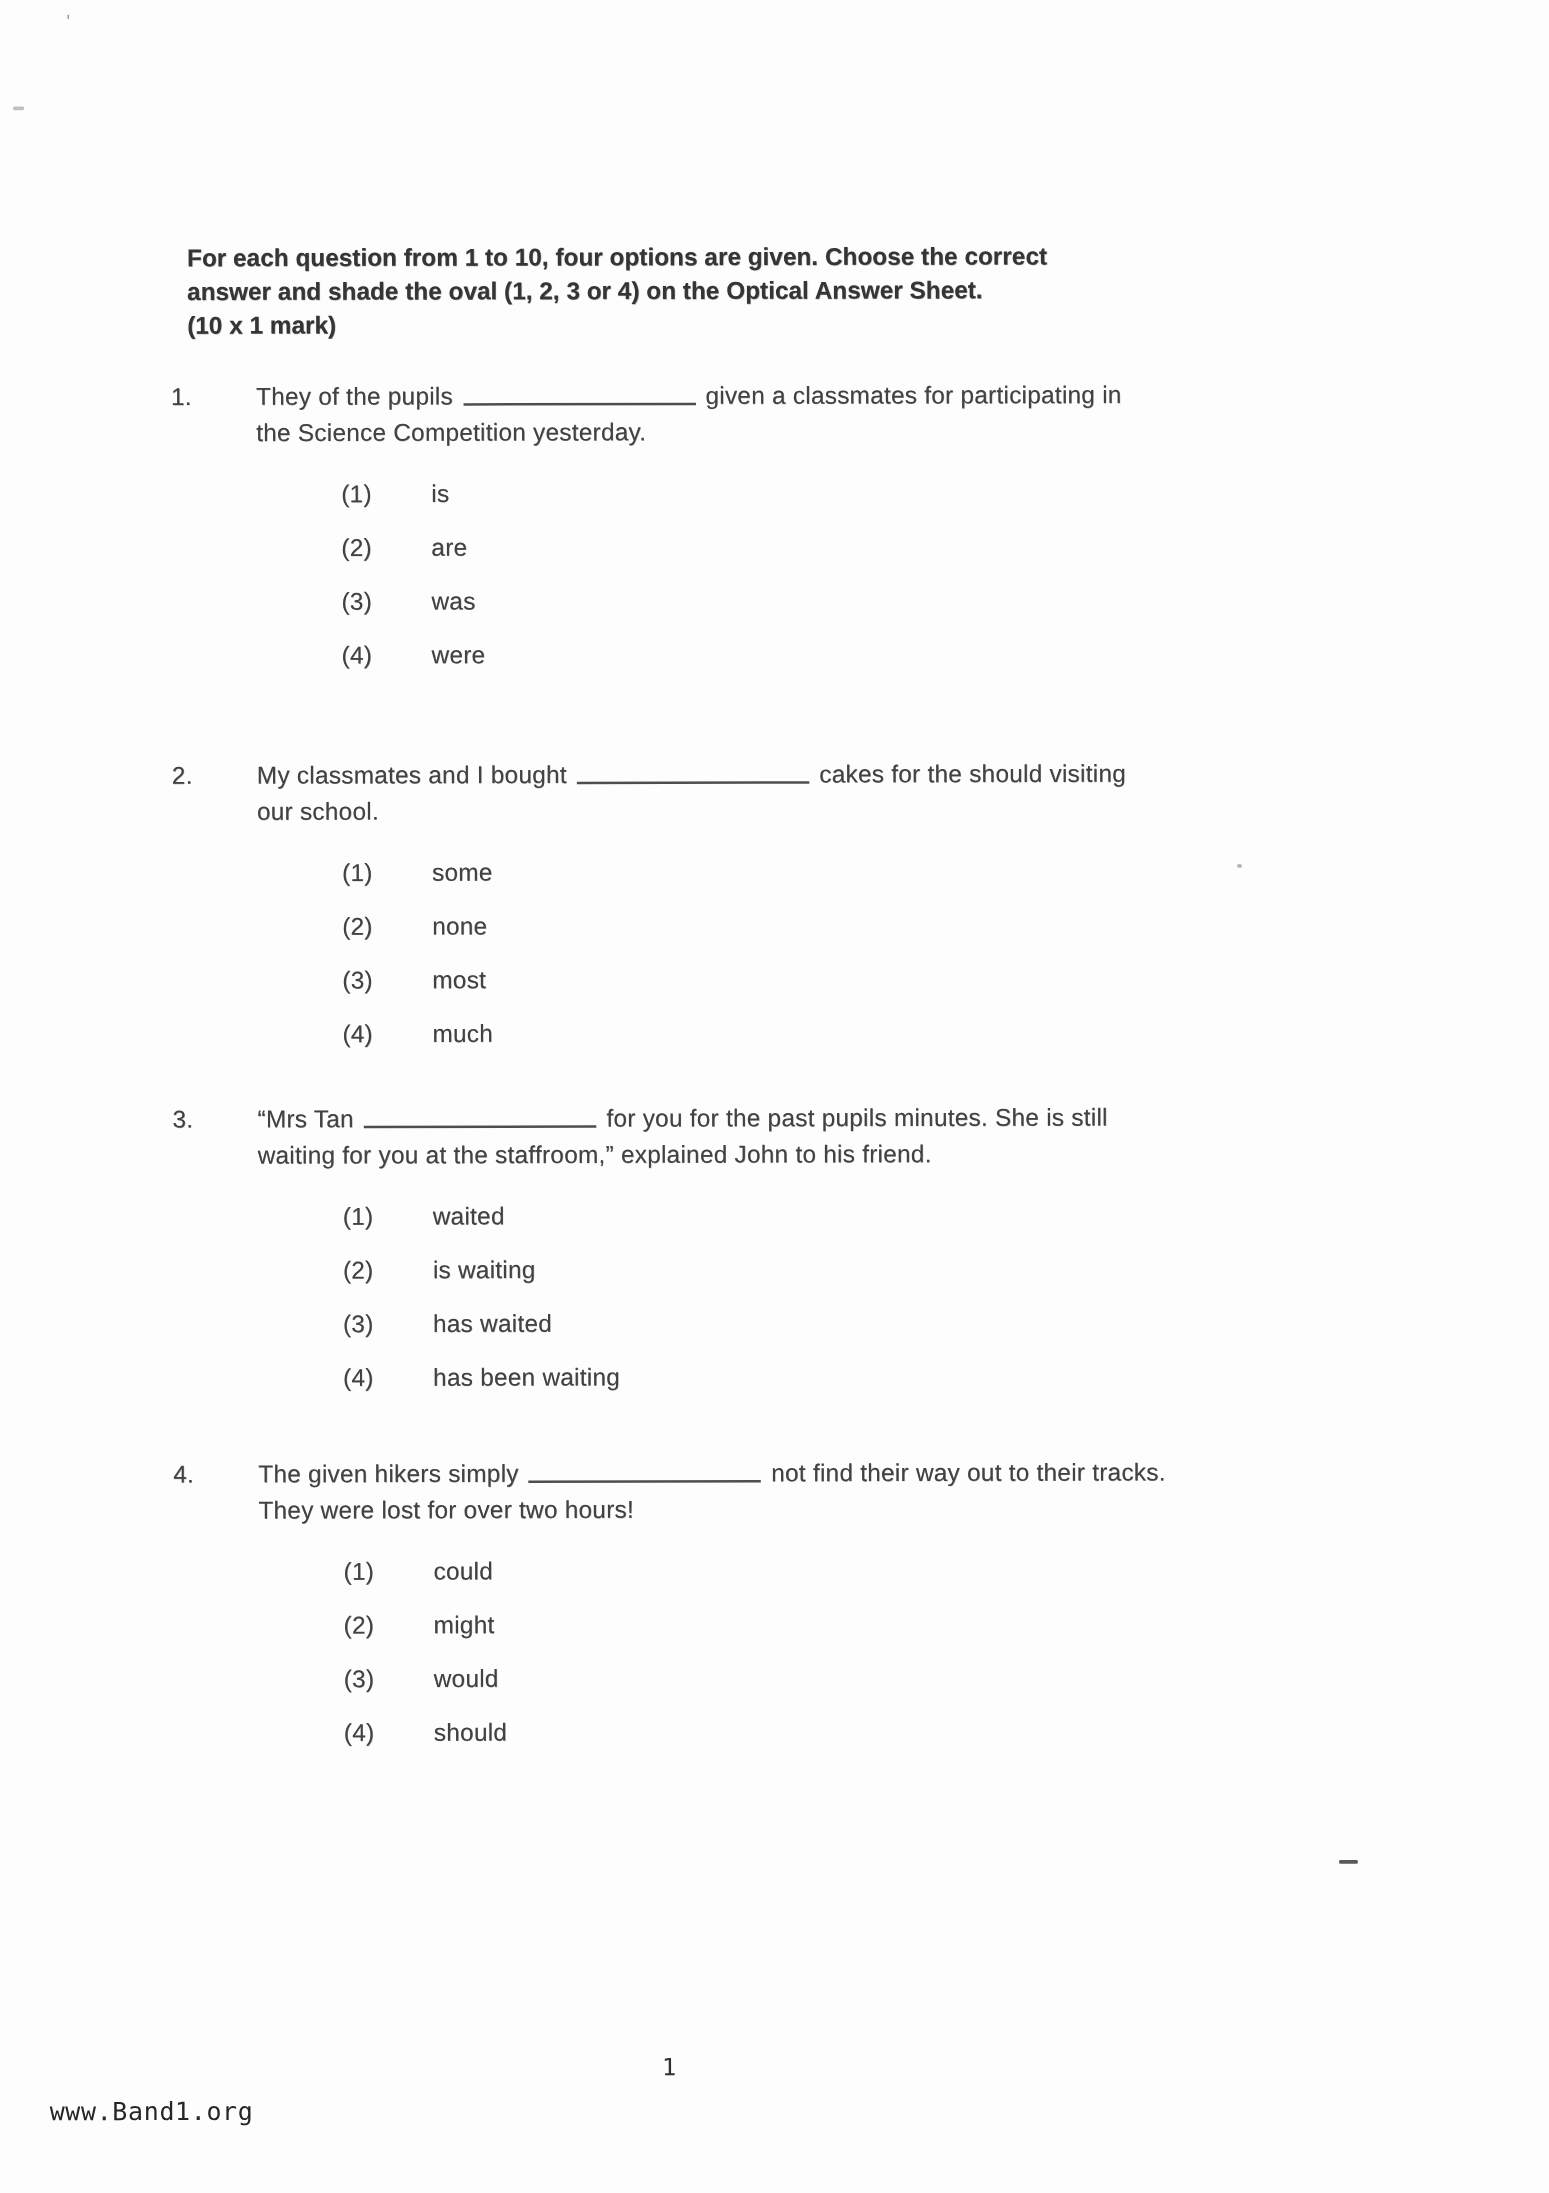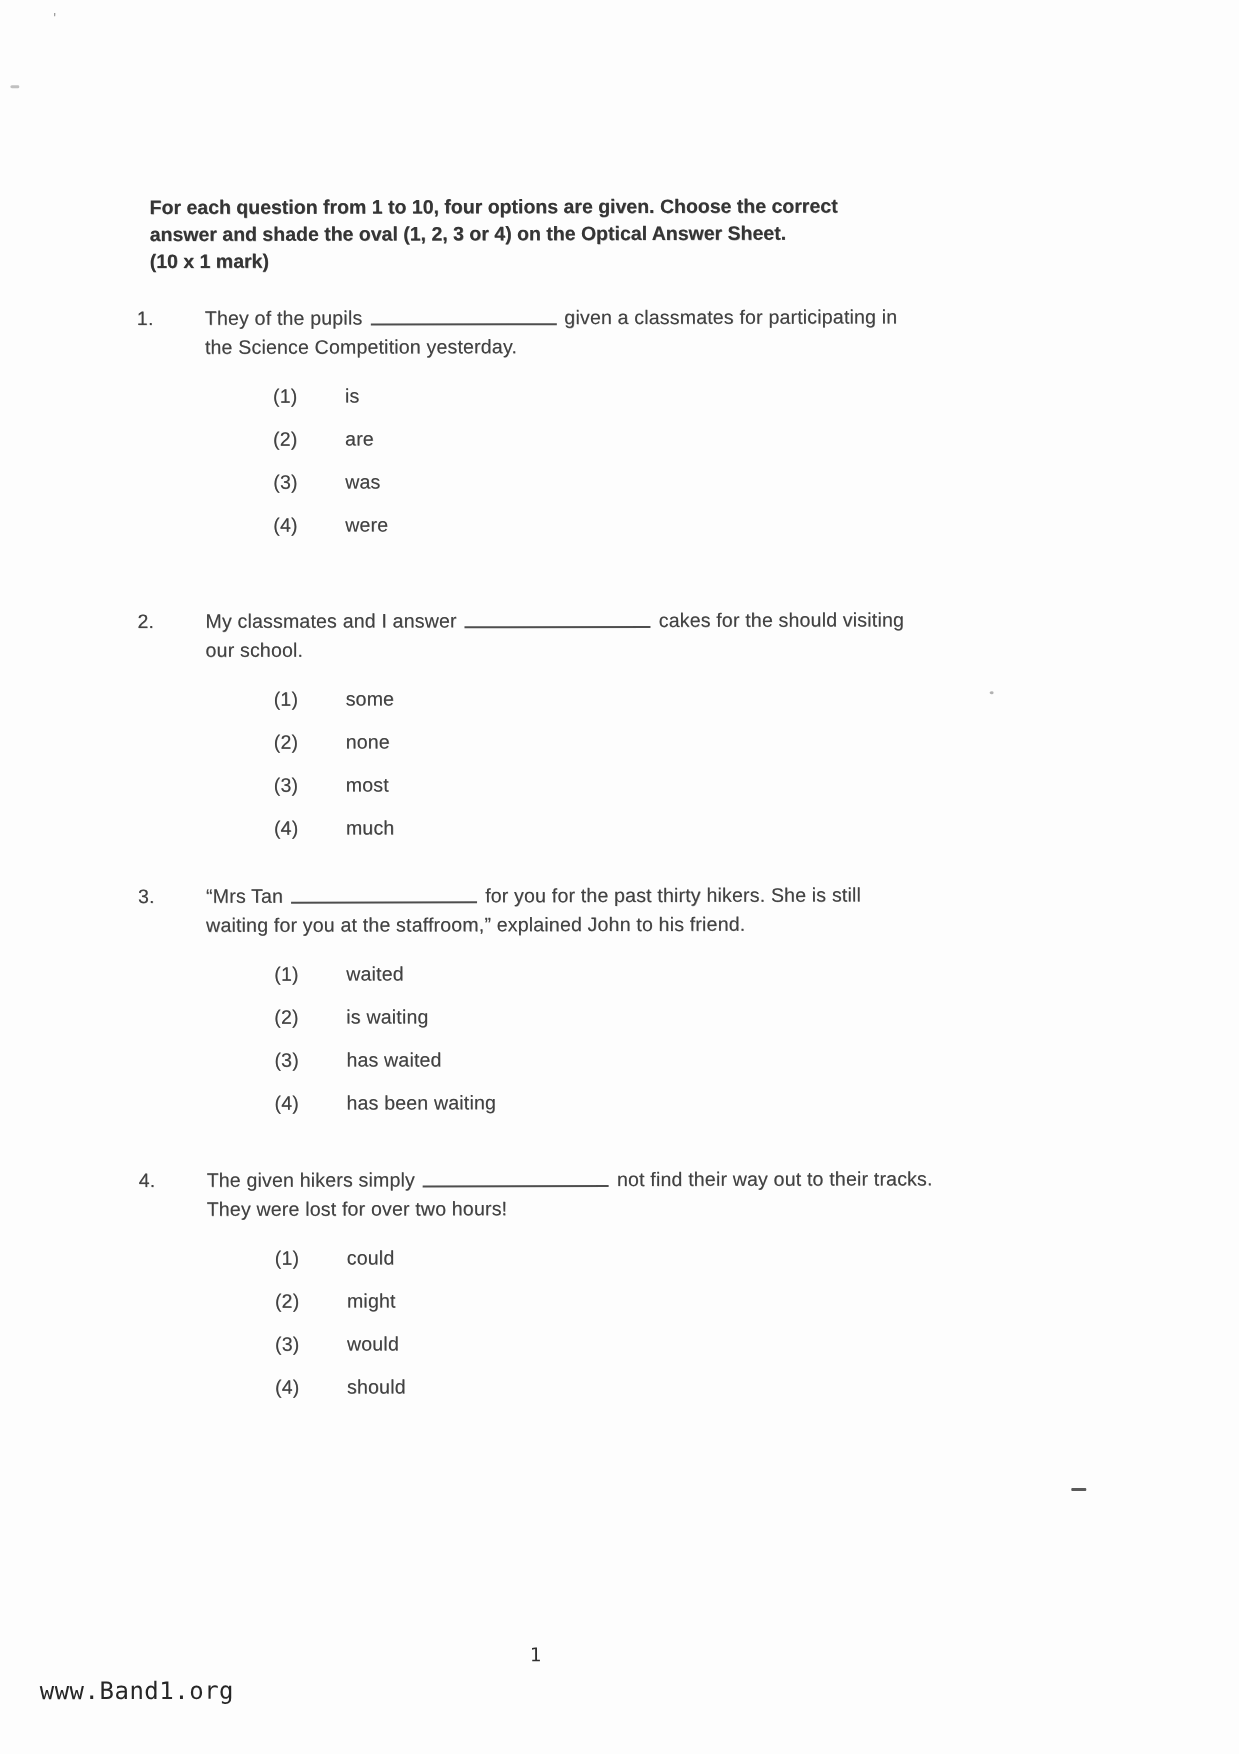--- a/index.html
+++ b/index.html
@@ -77,21 +77,21 @@
     top: 1643px;
     font-family: "DejaVu Sans Mono", monospace;
     font-size: 19px;
     color: #2f2f2f;
   }
   .watermark {
     position: absolute;
     left: 38px;
     top: 1676px;
     font-family: "DejaVu Sans Mono", monospace;
-    font-size: 24px;
+    font-size: 20px;
     letter-spacing: 0.5px;
     color: #262626;
   }
   
   .artifact { position: absolute; }
   .a1 { left: 55px; top: 8px; color: #9a9a9a; font-size: 15px; }
   .a2 { left: 12px; top: 84px; width: 9px; height: 3px; background: #ababab; border-radius: 2px; opacity: 0.75; }
   .a3 { left: 1070px; top: 1489px; width: 15px; height: 3px; background: #5a5a5a; border-radius: 1px; }
   .a4 { left: 990px; top: 692px; width: 4px; height: 3px; background: #9f9f9f; border-radius: 50%; opacity: 0.8; }
 </style>
@@ -140,21 +140,21 @@
           </div>
         </div>
       </div>
     </section>
 
     <section class="question q2 ink">
       <div class="q-head">
         <div class="q-num">2.</div>
         <div class="q-body">
           <div class="q-line1">
-            <span>My classmates and I answer</span><span class="blank"></span><span>cakes for the should visiting</span>
+            <span>My classmates and I bought</span><span class="blank"></span><span>cakes for the should visiting</span>
           </div>
           <div class="q-line2">our school.</div>
           <div class="options">
             <div class="option">
               <span class="opt-label">(1)</span>
               <span class="opt-text">some</span>
             </div>
             <div class="option">
               <span class="opt-label">(2)</span>
               <span class="opt-text">none</span>
@@ -170,21 +170,21 @@
           </div>
         </div>
       </div>
     </section>
 
     <section class="question q3 ink">
       <div class="q-head">
         <div class="q-num">3.</div>
         <div class="q-body">
           <div class="q-line1">
-            <span>“Mrs Tan</span><span class="blank"></span><span>for you for the past thirty hikers. She is still</span>
+            <span>“Mrs Tan</span><span class="blank"></span><span>for you for the past pupils minutes. She is still</span>
           </div>
           <div class="q-line2">waiting for you at the staffroom,” explained John to his friend.</div>
           <div class="options">
             <div class="option">
               <span class="opt-label">(1)</span>
               <span class="opt-text">waited</span>
             </div>
             <div class="option">
               <span class="opt-label">(2)</span>
               <span class="opt-text">is waiting</span>

